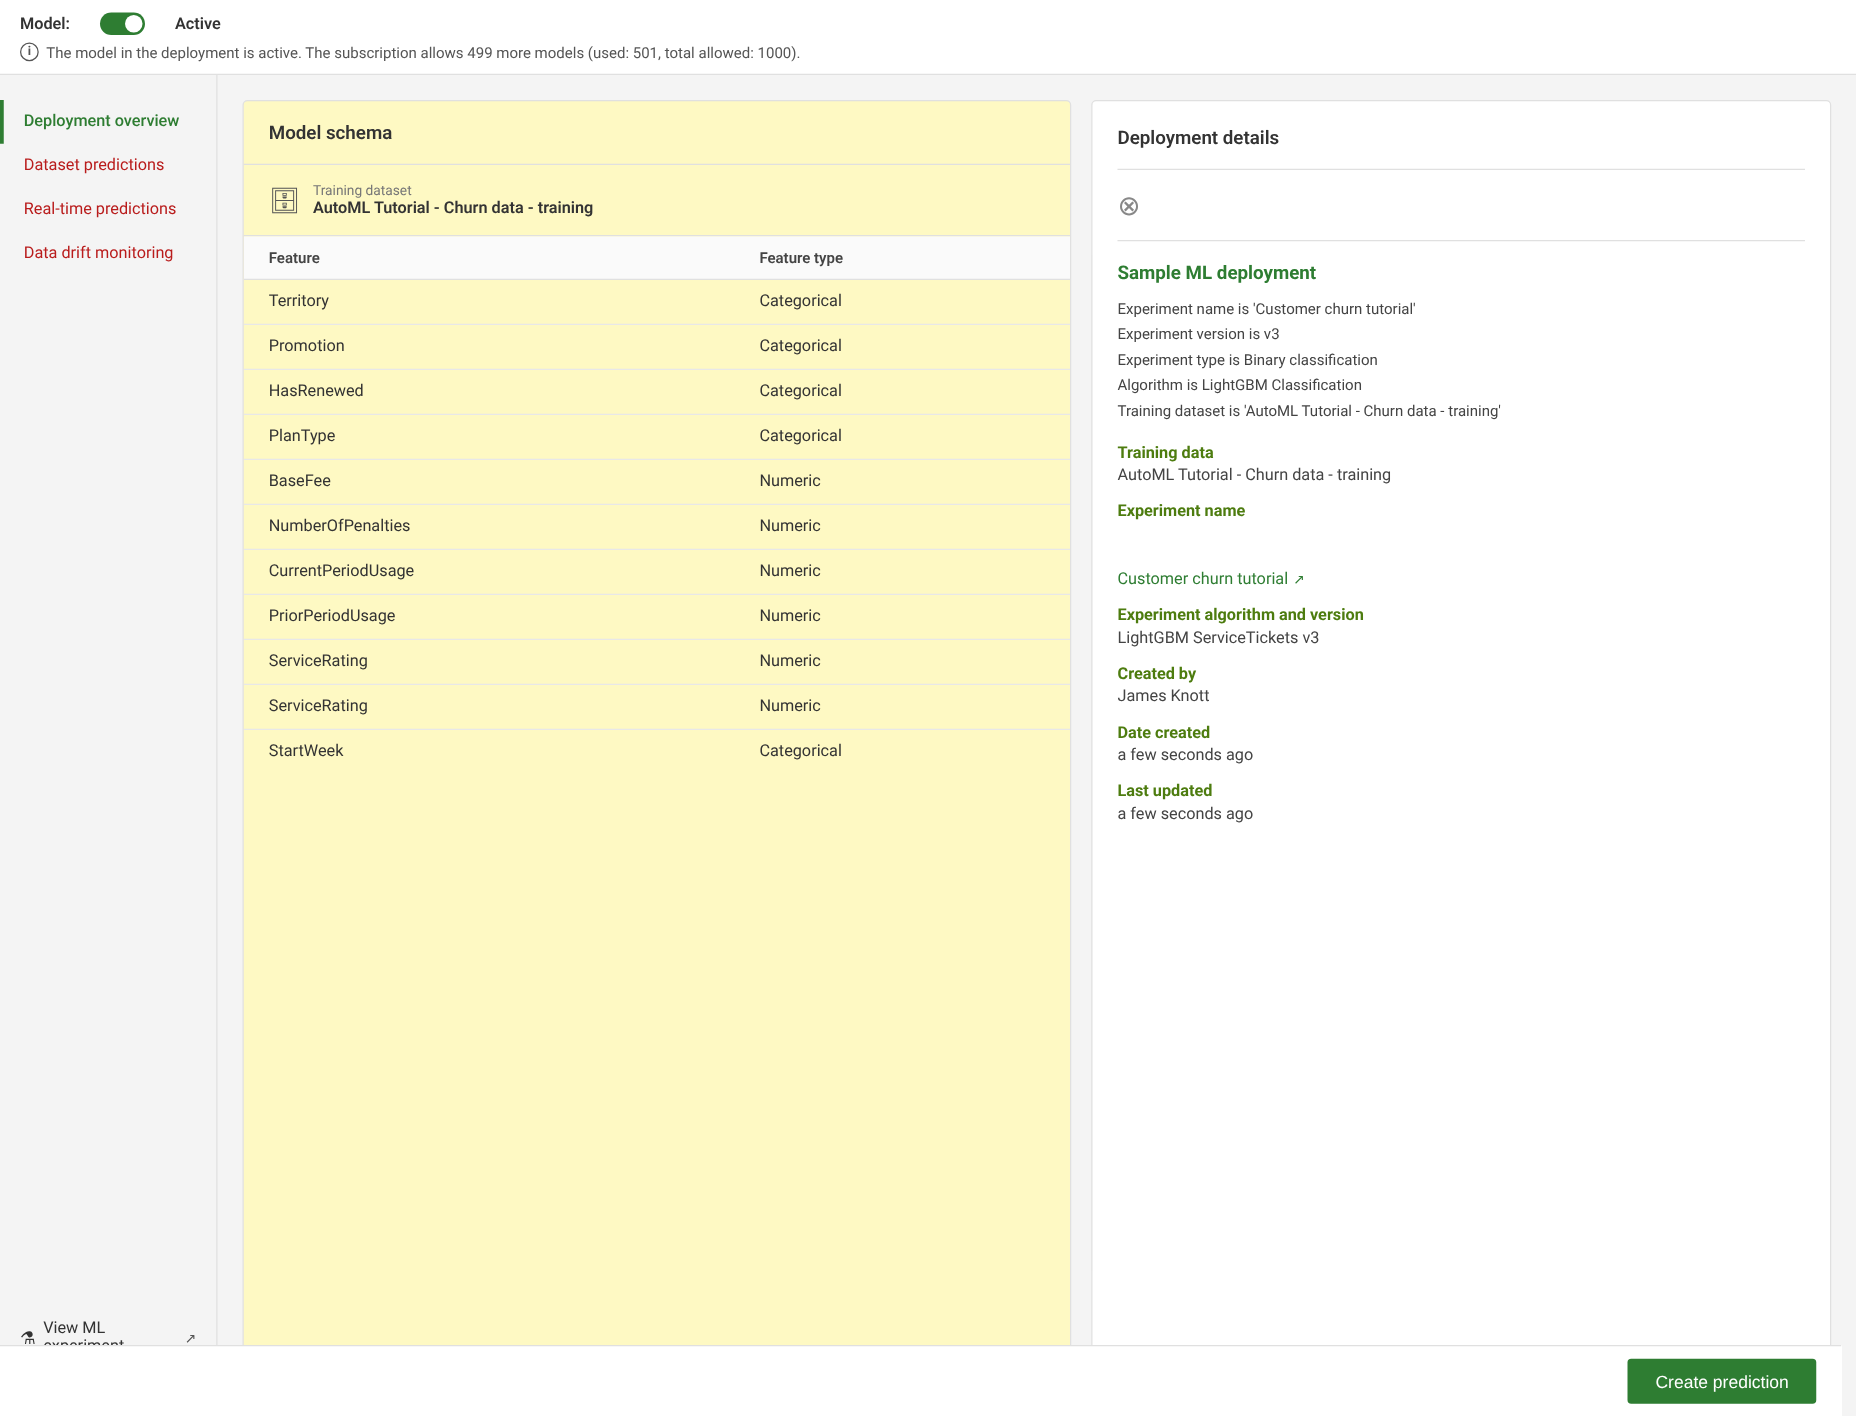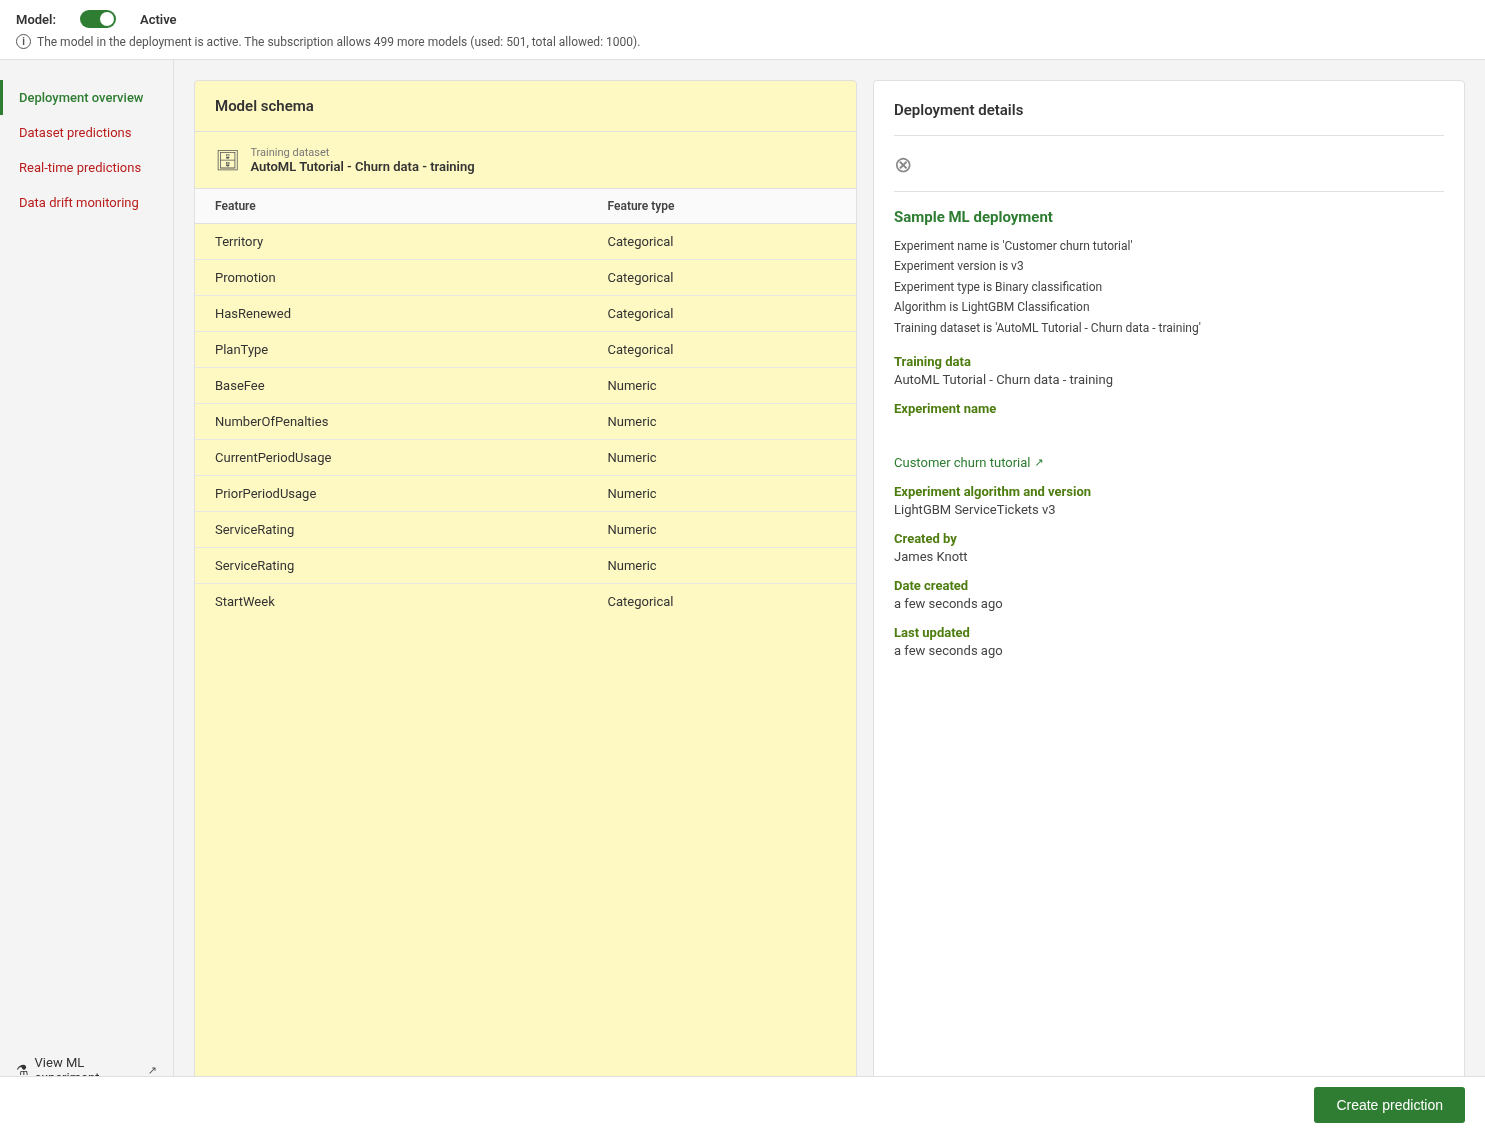--- a/index.html
+++ b/index.html
@@ -248,21 +248,21 @@
     .divider {
       border: none;
       border-top: 1px solid #e0e0e0;
       margin-bottom: 16px;
     }
 
     
     .bottom-bar {
       position: fixed;
       bottom: 0;
-      right: 0;
+      right: 12px;
       left: 0;
       background: #fff;
       border-top: 1px solid #e0e0e0;
       padding: 10px 20px;
       display: flex;
       justify-content: flex-end;
       align-items: flex-end;
     }
     .create-prediction-btn {
       background: #2e7d32;

